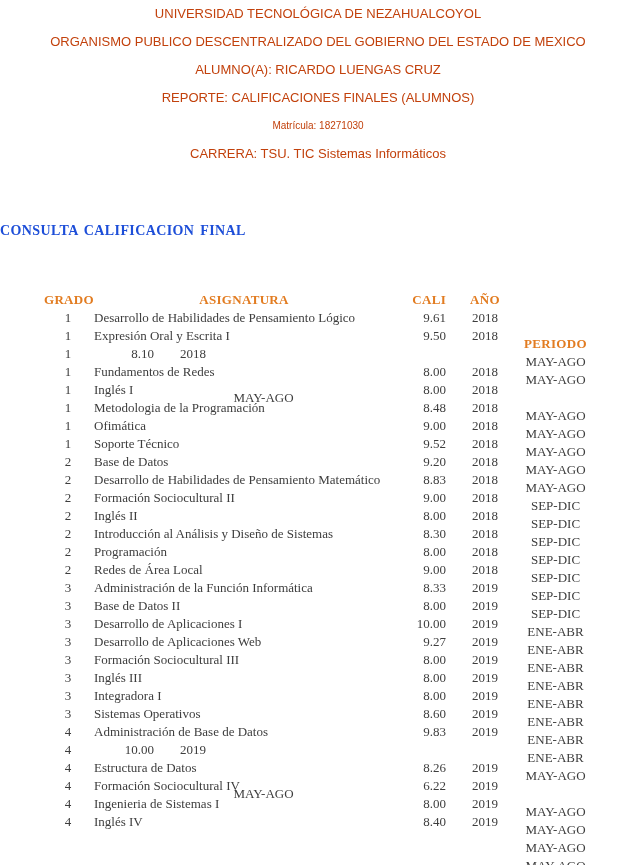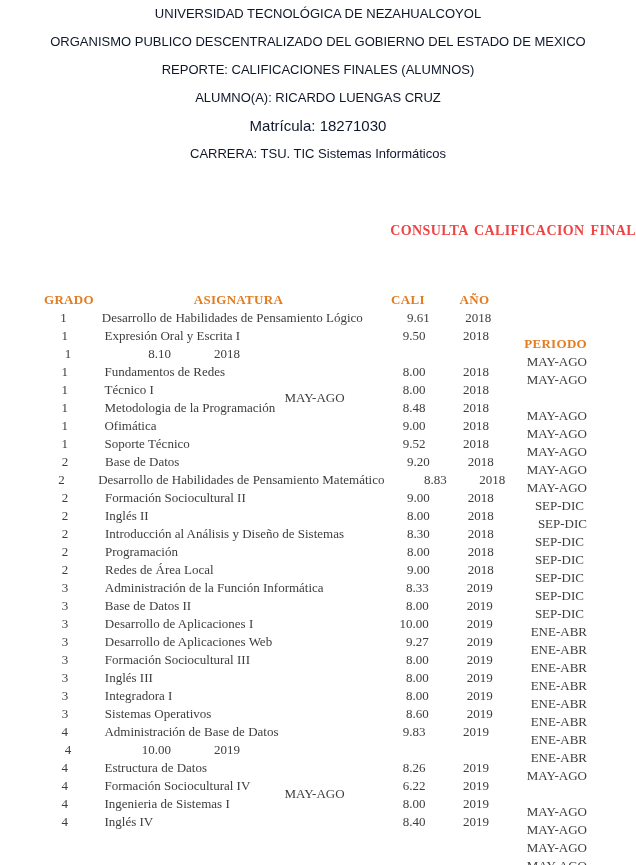--- a/index.html
+++ b/index.html
@@ -13,58 +13,57 @@
   .report {
     width: 636px;
     height: 865px;
     background: #ffffff;
     position: relative;
   }
   
   .doc-header {
     padding-top: 0;
     text-align: center;
-    color: #0f172a;
+    color: #c2410c;
   }
   .doc-header .line {
     height: 28px;
     line-height: 28px;
     font-size: 13px;
     white-space: nowrap;
   }
   .doc-header .line.matricula {
-    font-size: 15px;
+    font-size: 10px;
   }
   
   .section-title {
     margin-top: 55px;
     height: 16px;
     line-height: 16px;
-    text-align: right;
+    text-align: left;
     font-family: "Liberation Serif", serif;
     font-size: 14px;
     font-weight: bold;
-    color: #ef4444;
+    color: #1d4ed8;
     letter-spacing: 0.4px;
     word-spacing: 2px;
   }
   
   .grades-table {
     margin-top: 52px;
     margin-left: 44px;
     width: 543px;
     font-family: "Liberation Serif", serif;
     font-size: 13px;
     color: #3d3d3d;
   }
   .row {
     display: flex;
     height: 18px;
     line-height: 18px;
-    gap: 17px;
   }
   .row.head {
     font-weight: bold;
     color: #e27c21;
     letter-spacing: 0.3px;
   }
   .cell { white-space: nowrap; overflow: visible; }
   .cell.grado     { width: 48px;  text-align: center; }
   .cell.asignatura{ width: 292px; text-align: left; padding-left: 2px; }
   .row.head .cell.asignatura { text-align: center; padding-left: 12px; }
@@ -73,22 +72,22 @@
   .cell.periodo   { width: 63px;  text-align: center; margin-top: 44px; }
 </style>
 </head>
 <body>
 
 <div class="report">
 
   <header class="doc-header">
     <div class="line">UNIVERSIDAD TECNOLÓGICA DE NEZAHUALCOYOL</div>
     <div class="line">ORGANISMO PUBLICO DESCENTRALIZADO DEL GOBIERNO DEL ESTADO DE MEXICO</div>
+    <div class="line">ALUMNO(A): RICARDO LUENGAS CRUZ</div>
     <div class="line">REPORTE: CALIFICACIONES FINALES (ALUMNOS)</div>
-    <div class="line">ALUMNO(A): RICARDO LUENGAS CRUZ</div>
     <div class="line matricula">Matrícula: 18271030</div>
     <div class="line">CARRERA: TSU. TIC Sistemas Informáticos</div>
   </header>
 
   <h2 class="section-title">CONSULTA CALIFICACION FINAL</h2>
 
   <div class="grades-table">
     <div class="row head">
       <div class="cell grado">GRADO</div>
       <div class="cell asignatura">ASIGNATURA</div>
@@ -124,21 +123,21 @@
         <div class="row">
           <div class="cell grado">1</div>
           <div class="cell asignatura">Fundamentos de Redes</div>
           <div class="cell cali">8.00</div>
           <div class="cell anio">2018</div>
           <div class="cell periodo">MAY-AGO</div>
         </div>
 
         <div class="row">
           <div class="cell grado">1</div>
-          <div class="cell asignatura">Técnico I</div>
+          <div class="cell asignatura">Inglés I</div>
           <div class="cell cali">8.00</div>
           <div class="cell anio">2018</div>
           <div class="cell periodo">MAY-AGO</div>
         </div>
 
         <div class="row">
           <div class="cell grado">1</div>
           <div class="cell asignatura">Metodologia de la Programación</div>
           <div class="cell cali">8.48</div>
           <div class="cell anio">2018</div>

